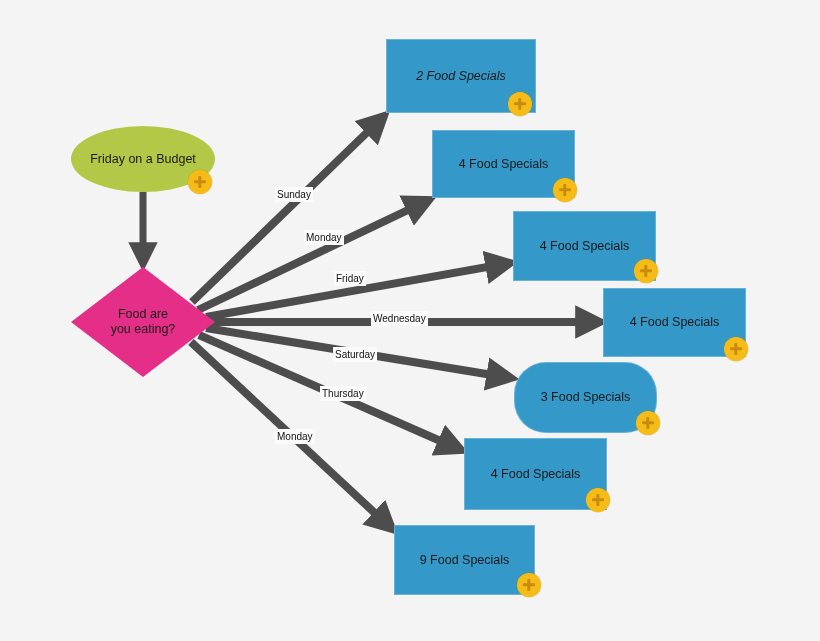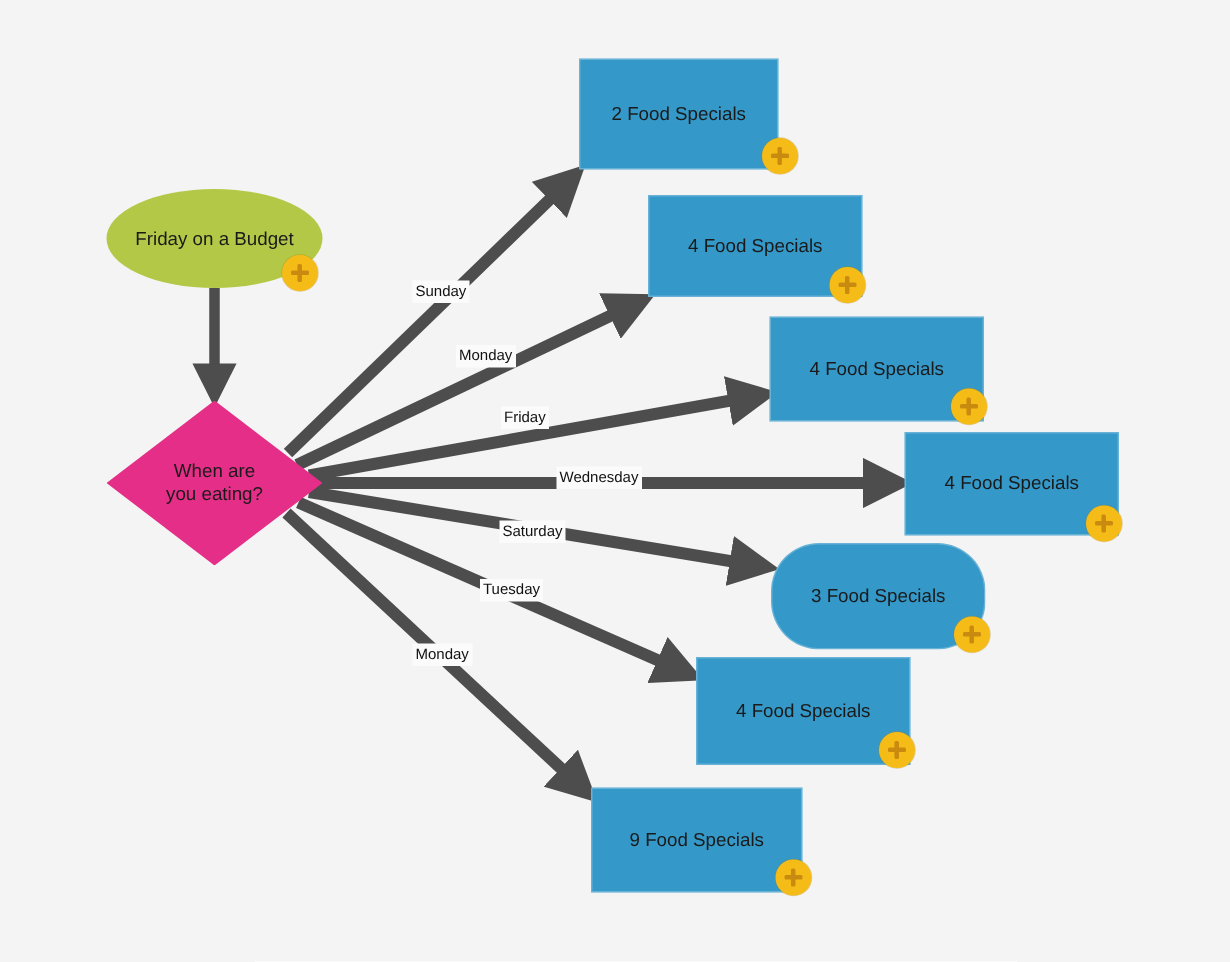--- a/index.html
+++ b/index.html
@@ -121,26 +121,26 @@
       </g>
   </svg>
 
   <div class="node start-node" style="left: 71px; top: 126px; width: 144px; height: 66px; background: rgb(179, 200, 70);">
     <span class="node-label">Friday on a Budget</span>
   </div>
   <div class="plus-badge" style="left: 188px; top: 170px; background: rgb(245, 188, 24);"></div>
 
   <div class="node decision-node" style="left: 71px; top: 267px; width: 144px; height: 110px;">
     <div class="decision-shape" style="background: rgb(229, 46, 135);"></div>
-    <span class="node-label">When are
+    <span class="node-label">Food are
 you eating?</span>
   </div>
 
   <div id="box-nodes">
-      <div class="node box-node" style="left: 386px; top: 39px; width: 133px; height: 74px; background: rgb(52, 152, 200);">
+      <div class="node box-node" style="left: 386px; top: 39px; width: 150px; height: 74px; background: rgb(52, 152, 200); font-style: italic;">
         <span class="node-label">2 Food Specials</span>
       </div>
       <div class="plus-badge" style="left: 508px; top: 92px; background: rgb(245, 188, 24);"></div>
       <div class="node box-node" style="left: 432px; top: 130px; width: 143px; height: 68px; background: rgb(52, 152, 200);">
         <span class="node-label">4 Food Specials</span>
       </div>
       <div class="plus-badge" style="left: 553px; top: 178px; background: rgb(245, 188, 24);"></div>
       <div class="node box-node" style="left: 513px; top: 211px; width: 143px; height: 70px; background: rgb(52, 152, 200);">
         <span class="node-label">4 Food Specials</span>
       </div>
@@ -161,17 +161,17 @@
         <span class="node-label">9 Food Specials</span>
       </div>
       <div class="plus-badge" style="left: 517px; top: 573px; background: rgb(245, 188, 24);"></div>
     </div>
   <div id="edge-labels">
       <div class="edge-label" style="left: 275px; top: 187px;">Sunday</div>
       <div class="edge-label" style="left: 304px; top: 230px;">Monday</div>
       <div class="edge-label" style="left: 334px; top: 271px;">Friday</div>
       <div class="edge-label" style="left: 371px; top: 311px;">Wednesday</div>
       <div class="edge-label" style="left: 333px; top: 347px;">Saturday</div>
-      <div class="edge-label" style="left: 320px; top: 386px;">Tuesday</div>
+      <div class="edge-label" style="left: 320px; top: 386px;">Thursday</div>
       <div class="edge-label" style="left: 275px; top: 429px;">Monday</div>
     </div>
 
 </div>
 
 </body></html>

